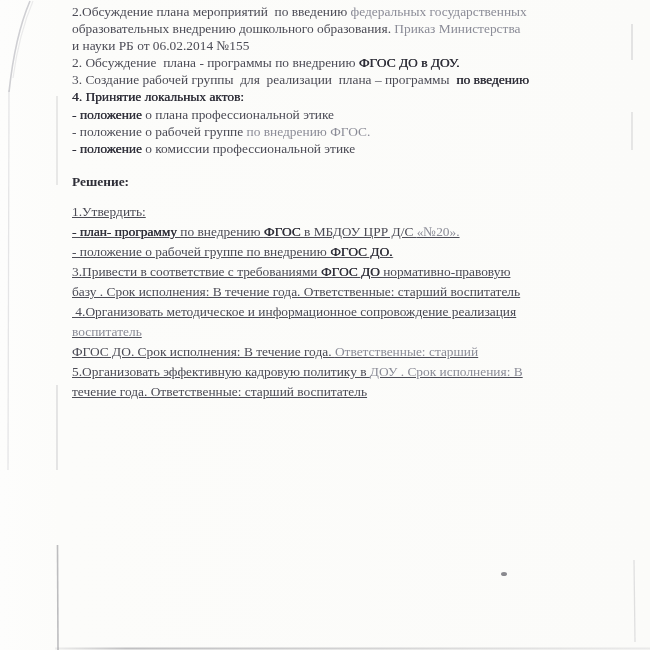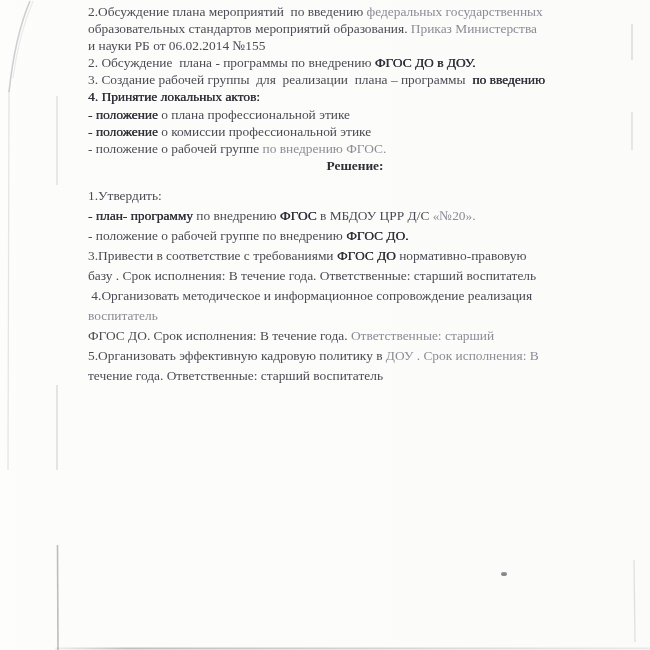--- a/index.html
+++ b/index.html
@@ -18,34 +18,34 @@
     background: linear-gradient(90deg, #fdfdfc 0px, #fcfcfa 60px, #fbfbf9 100%);
   }
   #artifacts {
     position: absolute;
     left: 0; top: 0;
     width: 650px; height: 650px;
     pointer-events: none;
   }
   #doc-text {
     position: absolute;
-    left: 88px;
+    left: 72px;
     top: 3px;
     width: 534px;
     font-size: 13.4px;
     color: #4b4b55;
     -webkit-font-smoothing: antialiased;
   }
   .line {
     white-space: pre;
     position: relative;
   }
   .tight { line-height: 17.1px; height: 17.1px; }
-  .loose { line-height: 20px;  height: 20px; }
-  .center { text-align: center; }
+  .loose { line-height: 20px;  height: 20px; text-decoration: underline; }
+  .center { text-align: left; margin-top: 16px; }
   .gap { margin-top: 12px; }
   .seg-n { color: #4b4b55; }
   .seg-b { color: #30303a; text-shadow: 0.35px 0 0 currentColor; }
   .seg-h { color: #2e2e37; font-weight: 700; }
   .seg-f { color: #8b8c97; }
 </style>
 </head>
 <body>
 
 <div id="page">
@@ -73,28 +73,28 @@
         <stop offset="0.12" stop-color="#8e8e93" stop-opacity="0.55"></stop>
         <stop offset="0.55" stop-color="#9a9a9e" stop-opacity="0.4"></stop>
         <stop offset="1" stop-color="#b8b8bc" stop-opacity="0.25"></stop>
       </linearGradient>
     </defs>
     <rect x="55" y="647.5" width="595" height="2" fill="url(#bottomFade)"></rect>
   </svg>
 
   <div id="doc-text">
       <div class="line tight"><span class="seg-n">2.Обсуждение плана мероприятий  по введению </span><span class="seg-f">федеральных государственных</span></div>
-      <div class="line tight"><span class="seg-n">образовательных стандартов мероприятий образования. </span><span class="seg-f">Приказ Министерства</span></div>
+      <div class="line tight"><span class="seg-n">образовательных внедрению дошкольного образования. </span><span class="seg-f">Приказ Министерства</span></div>
       <div class="line tight"><span class="seg-n">и науки РБ от 06.02.2014 №155</span></div>
       <div class="line tight"><span class="seg-n">2. Обсуждение  плана - программы по внедрению </span><span class="seg-b">ФГОС ДО в ДОУ.</span></div>
       <div class="line tight"><span class="seg-n">3. Создание рабочей группы  для  реализации  плана – программы  </span><span class="seg-b">по введению</span></div>
       <div class="line tight"><span class="seg-b">4. Принятие локальных актов:</span></div>
       <div class="line tight"><span class="seg-b">- положение</span><span class="seg-n"> о плана профессиональной этике</span></div>
+      <div class="line tight"><span class="seg-n">- положение о рабочей группе </span><span class="seg-f">по внедрению ФГОС.</span></div>
       <div class="line tight"><span class="seg-b">- положение</span><span class="seg-n"> о комиссии профессиональной этике</span></div>
-      <div class="line tight"><span class="seg-n">- положение о рабочей группе </span><span class="seg-f">по внедрению ФГОС.</span></div>
       <div class="line tight center"><span class="seg-h">Решение:</span></div>
       <div class="line loose gap"><span class="seg-n">1.Утвердить:</span></div>
       <div class="line loose"><span class="seg-b">- план- программу</span><span class="seg-n"> по внедрению </span><span class="seg-b">ФГОС</span><span class="seg-n"> в МБДОУ ЦРР Д/С </span><span class="seg-f">«№20».</span></div>
       <div class="line loose"><span class="seg-n">- положение о рабочей группе по внедрению </span><span class="seg-b">ФГОС ДО.</span></div>
       <div class="line loose"><span class="seg-n">3.Привести в соответствие с требованиями </span><span class="seg-b">ФГОС ДО</span><span class="seg-n"> нормативно-правовую</span></div>
       <div class="line loose"><span class="seg-n">базу . Срок исполнения: В течение года. Ответственные: старший воспитатель</span></div>
       <div class="line loose"><span class="seg-n"> 4.Организовать методическое и информационное сопровождение реализация</span></div>
       <div class="line loose"><span class="seg-f">воспитатель</span></div>
       <div class="line loose"><span class="seg-n">ФГОС ДО. Срок исполнения: В течение года. </span><span class="seg-f">Ответственные: старший</span></div>
       <div class="line loose"><span class="seg-n">5.Организовать эффективную кадровую политику в </span><span class="seg-f">ДОУ . Срок исполнения: В</span></div>

